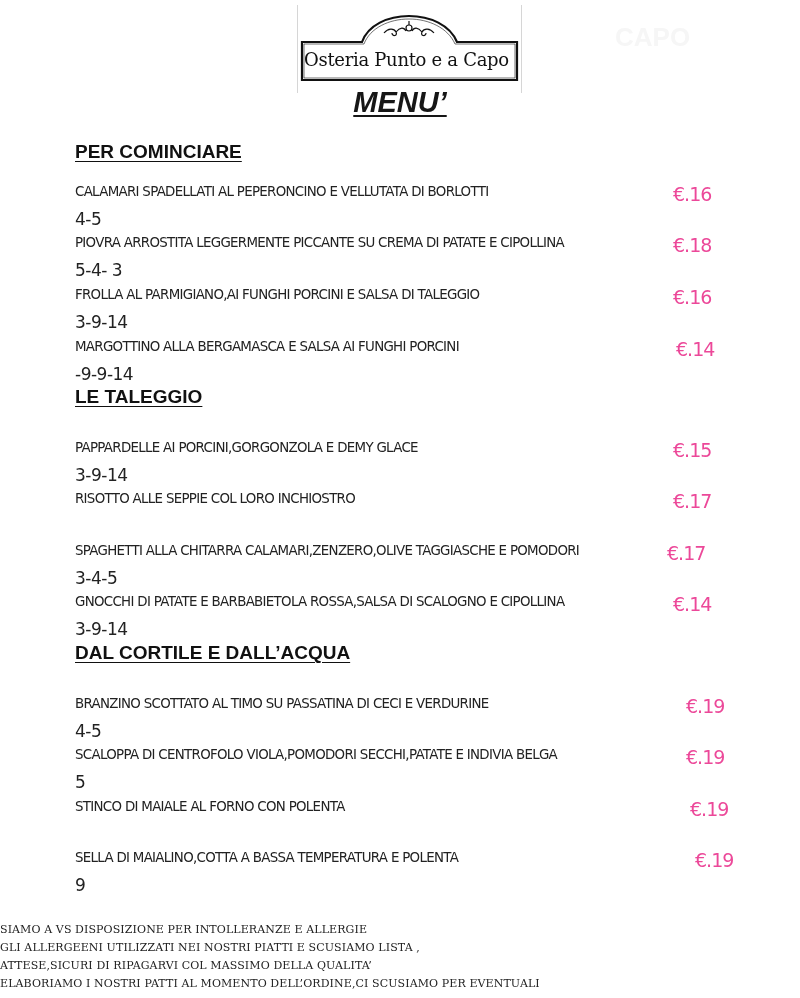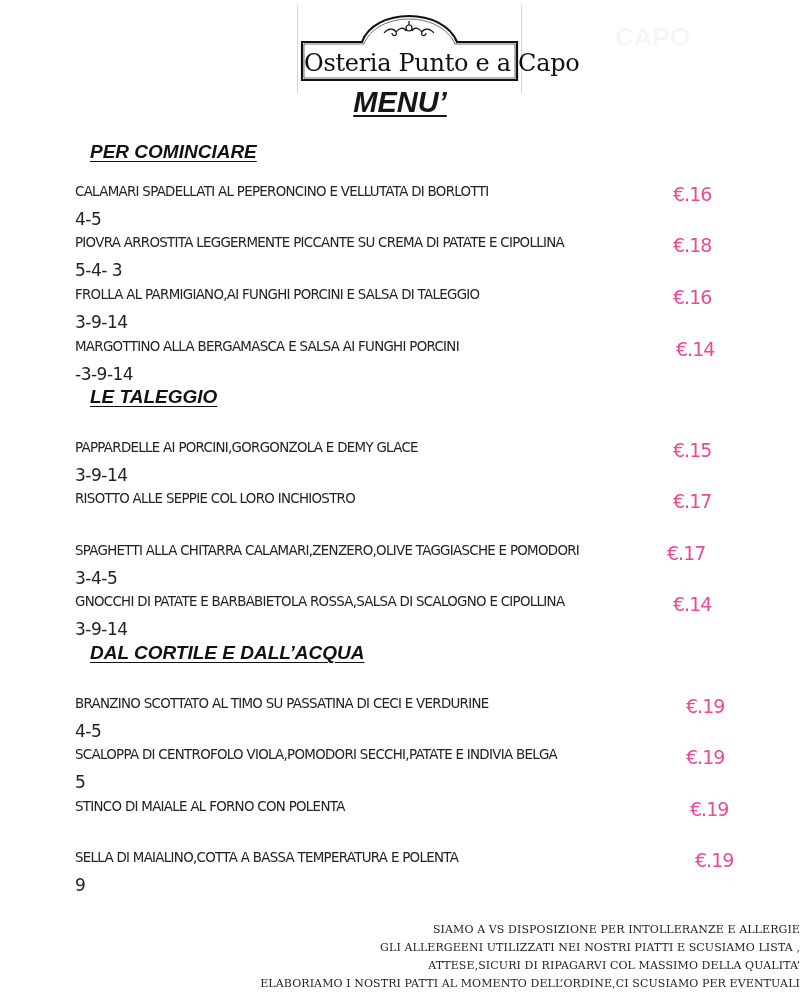--- a/index.html
+++ b/index.html
@@ -1,35 +1,35 @@
 <!DOCTYPE html>
 <html><head>
   <meta charset="utf-8">
   <style>
     html, body { margin: 0; padding: 0; background: #ffffff; }
     body { width: 800px; height: 998px; position: relative; overflow: hidden; color: #1a1a1a; }
     .logo-wrap { position: absolute; left: 296px; top: 3px; width: 227px; height: 92px; }
     .logo-wrap .side { position: absolute; top: 2px; width: 1px; height: 88px; background: #d6d6d6; }
     .logo-wrap svg { position: absolute; left: 0; top: 0; }
-    .logo-text { position: absolute; left: 8px; top: 46px; width: 212px; text-align: center;
-      font-family: "DejaVu Serif", serif; font-size: 24px; letter-spacing: -0.3px; color: #111; white-space: nowrap; }
+    .logo-text { position: absolute; left: 8px; top: 46px; width: 184px; text-align: center;
+      font-family: "DejaVu Serif", serif; font-size: 18px; letter-spacing: -0.3px; color: #111; white-space: nowrap; }
     .ghost { position: absolute; left: 615px; top: 22px; font-family: "Liberation Sans", sans-serif;
       font-size: 26px; font-weight: bold; color: #f6f6f6; }
     .title { position: absolute; left: 0; width: 800px; top: 86px; text-align: center;
       font-family: "Liberation Sans", sans-serif; font-weight: bold; font-style: italic; font-size: 29px;
       text-decoration: underline; text-underline-offset: 3px; color: #161616; }
-    .section-h { position: absolute; left: 90px; font-family: "Liberation Sans", sans-serif; font-weight: bold;
-      font-style: italic; font-size: 19px; text-decoration: underline; text-underline-offset: 3px; color: #111; }
+    .section-h { position: absolute; left: 75px; font-family: "Liberation Sans", sans-serif; font-weight: bold;
+      font-size: 19px; text-decoration: underline; text-underline-offset: 3px; color: #111; }
     .dish { position: absolute; left: 75px; font-family: "DejaVu Sans", sans-serif; font-size: 14.4px;
       letter-spacing: -0.75px; transform: scaleX(0.93); transform-origin: left center; color: #222; white-space: nowrap; }
     .price { position: absolute; font-family: "DejaVu Sans", sans-serif; font-size: 19px; color: #ec4899;
       letter-spacing: -1px; white-space: nowrap; }
     .allergen { position: absolute; left: 75px; font-family: "DejaVu Sans", sans-serif; font-size: 17px;
       letter-spacing: -0.5px; color: #222; }
-    .footer { position: absolute; left: 0; width: 800px; top: 921px; text-align: right;
+    .footer { position: absolute; left: 0; width: 800px; top: 921px; text-align: left;
       font-family: "DejaVu Serif", serif; font-size: 11px; line-height: 18px; letter-spacing: 0.1px; color: #222; }
     .footer div { white-space: nowrap; }
   </style>
 </head>
 <body>
 
 <div class="logo-wrap">
   <div class="side" style="left:1px;"></div>
   <div class="side" style="left:225px;"></div>
   <svg width="227" height="92" viewBox="0 0 227 92">
@@ -59,21 +59,21 @@
 <div class="dish" style="top:234px;">PIOVRA ARROSTITA LEGGERMENTE PICCANTE SU CREMA DI PATATE E CIPOLLINA</div>
 <div class="price" style="left:673px; top:234px;text-align:right;">€.18</div>
 <div class="allergen" style="top:260px;">5-4- 3</div>
 
 <div class="dish" style="top:286px;">FROLLA AL PARMIGIANO,AI FUNGHI PORCINI E SALSA DI TALEGGIO</div>
 <div class="price" style="left:673px; top:286px;">€.16</div>
 <div class="allergen" style="top:312px;">3-9-14</div>
 
 <div class="dish" style="top:338px;">MARGOTTINO ALLA BERGAMASCA E SALSA AI FUNGHI PORCINI</div>
 <div class="price" style="left:676px; top:338px;">€.14</div>
-<div class="allergen" style="top:364px;">-3-9-14</div>
+<div class="allergen" style="top:364px;">-9-9-14</div>
 
 <div class="section-h" style="top:386px;">LE TALEGGIO</div>
 
 <div class="dish" style="top:439px;">PAPPARDELLE AI PORCINI,GORGONZOLA E DEMY GLACE</div>
 <div class="price" style="left:673px; top:439px;">€.15</div>
 <div class="allergen" style="top:465px;">3-9-14</div>
 
 <div class="dish" style="top:490px;">RISOTTO ALLE SEPPIE COL LORO INCHIOSTRO</div>
 <div class="price" style="left:673px; top:490px;">€.17</div>
 

